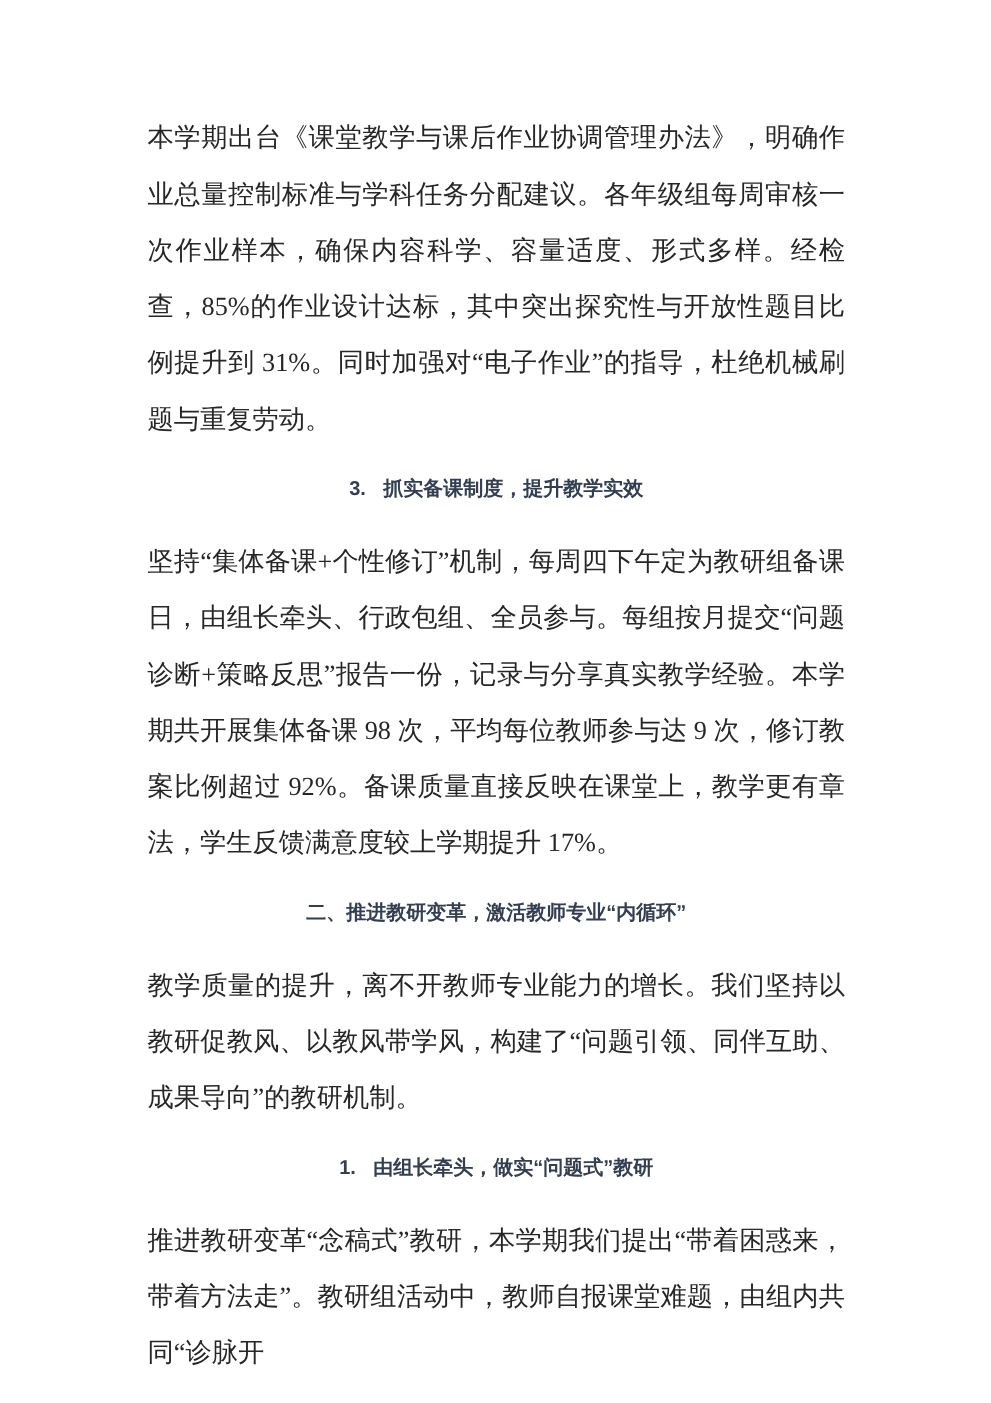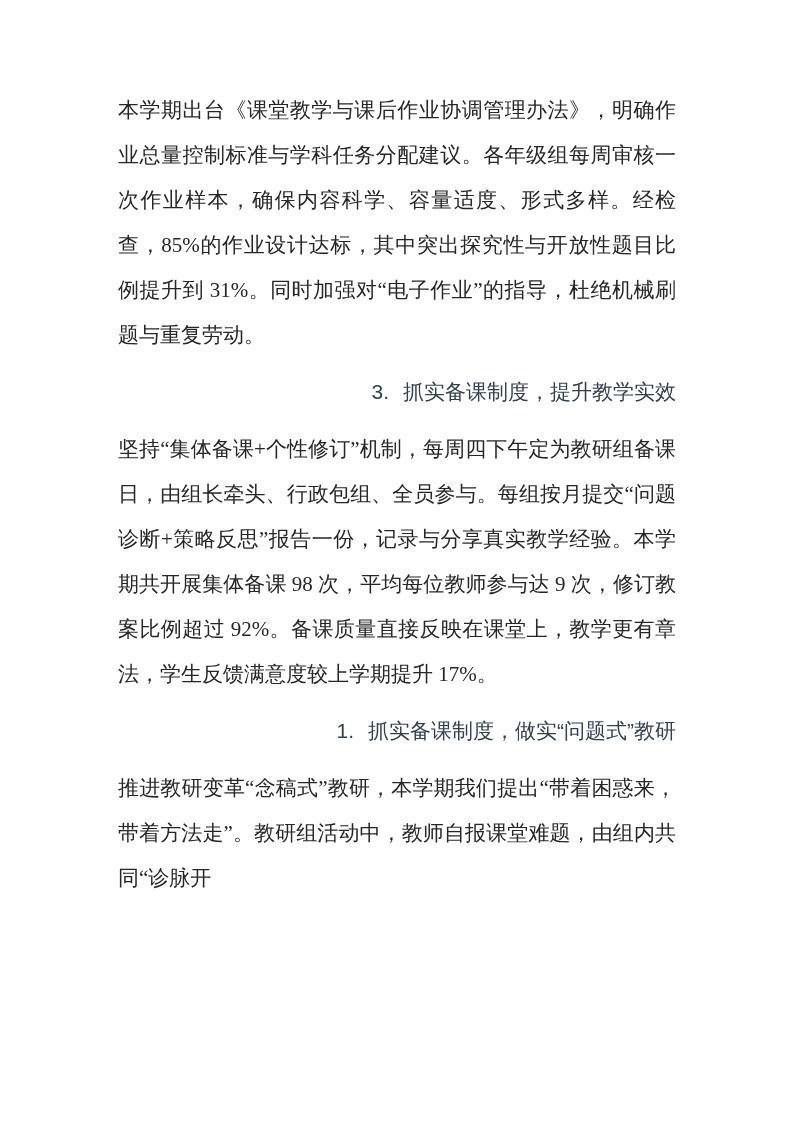--- a/index.html
+++ b/index.html
@@ -23,48 +23,50 @@
     line-height: 45px;
     text-align: justify;
     text-justify: inter-ideograph;
   }
   .doc p {
     margin: 0 0 11px 0;
     word-break: break-all;
   }
   .doc .heading {
     font-family: "Liberation Sans", "DejaVu Sans", sans-serif;
-    font-weight: normal;
+    font-weight: bold;
     color: var(--heading-color, #333f50);
-    font-size: 21px;
+    font-size: 16px;
     line-height: 45px;
     margin: 0 0 13px 0;
-    text-align: right;
+    text-align: center;
   }
   .doc .heading .num {
     display: inline-block;
     margin-right: 14px;
   }
 </style>
 </head>
 <body>
 
 <div class="page">
   <div class="doc">
 
     <p>本学期出台《课堂教学与课后作业协调管理办法》，明确作业总量控制标准与学科任务分配建议。各年级组每周审核一次作业样本，确保内容科学、容量适度、形式多样。经检查，85%的作业设计达标，其中突出探究性与开放性题目比例提升到 31%。同时加强对“电子作业”的指导，杜绝机械刷题与重复劳动。</p>
 
     <div class="heading">
       <span class="num">3.</span><span>抓实备课制度，提升教学实效</span>
     </div>
 
     <p>坚持“集体备课+个性修订”机制，每周四下午定为教研组备课日，由组长牵头、行政包组、全员参与。每组按月提交“问题诊断+策略反思”报告一份，记录与分享真实教学经验。本学期共开展集体备课 98 次，平均每位教师参与达 9 次，修订教案比例超过 92%。备课质量直接反映在课堂上，教学更有章法，学生反馈满意度较上学期提升 17%。</p>
 
+    <div class="heading">二、推进教研变革，激活教师专业“内循环”</div>
 
+    <p>教学质量的提升，离不开教师专业能力的增长。我们坚持以教研促教风、以教风带学风，构建了“问题引领、同伴互助、成果导向”的教研机制。</p>
 
     <div class="heading">
-      <span class="num">1.</span><span>抓实备课制度，做实“问题式”教研</span>
+      <span class="num">1.</span><span>由组长牵头，做实“问题式”教研</span>
     </div>
 
     <p>推进教研变革“念稿式”教研，本学期我们提出“带着困惑来，带着方法走”。教研组活动中，教师自报课堂难题，由组内共同“诊脉开</p>
 
   </div>
 </div>
 
 </body></html>

